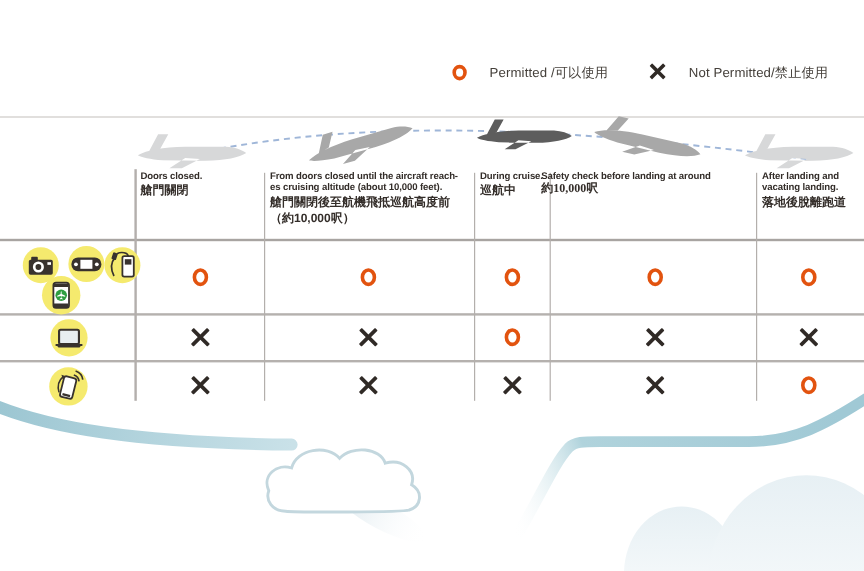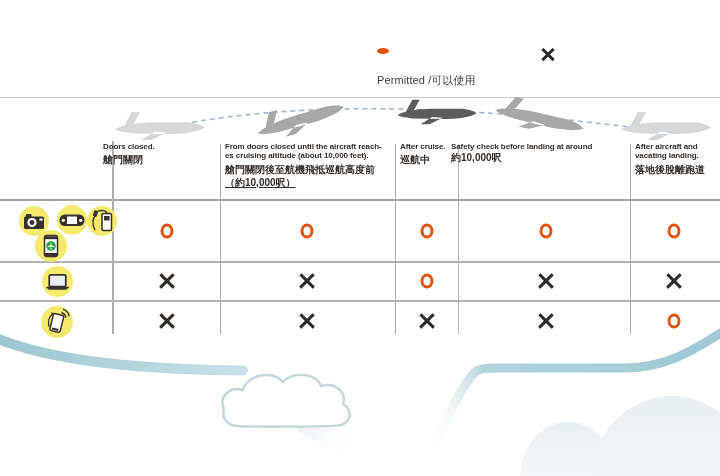--- a/index.html
+++ b/index.html
@@ -1,21 +1,21 @@
 <!DOCTYPE html>
 <html><head>
 <meta charset="utf-8">
 <style>
   html,body{margin:0;padding:0;background:#fff;}
   body{width:720px;height:476px;overflow:hidden;
        font-family:"Liberation Sans","DejaVu Sans",sans-serif;}
   #stage{position:relative;width:720px;height:476px;background:#fff;}
 
   
-  .legend-group{position:absolute;top:48px;height:24px;display:flex;gap:19px;flex-direction:column;}
+  .legend-group{position:absolute;top:48px;height:24px;display:flex;align-items:center;gap:19px;}
   .legend-label{font-size:11px;color:#45403b;letter-spacing:.1px;white-space:nowrap;}
   .ring-sm{width:6px;height:7px;border:3px solid #e2530f;border-radius:50%;}
   .x-sm{position:relative;width:14px;height:14px;}
   .x-sm::before,.x-sm::after{content:"";position:absolute;left:-1px;top:5.4px;width:16px;height:3.1px;background:#302a26;border-radius:.5px;}
   .x-sm::before{transform:rotate(45deg);} .x-sm::after{transform:rotate(-45deg);}
 
   
   .hline{position:absolute;left:0;width:720px;}
   .vline{position:absolute;background:#b3afac;}
 
@@ -40,20 +40,21 @@
 <body>
 
 <div id="stage">
 
   <div class="legend-group" style="left:377px;">
     <span class="ring-sm"></span>
     <span class="legend-label">Permitted /可以使用</span>
   </div>
   <div class="legend-group" style="left:541px;">
     <span class="x-sm"></span>
+    <span class="legend-label">Not Permitted/禁止使用</span>
   </div>
 
   <div class="hline" style="top:97px;height:1px;background:#cdcac7;"></div>
 
   <svg class="abs" style="left:0;top:95px;" width="720" height="55" viewBox="0 0 720 55">
     <defs>
       <symbol id="plane" viewBox="0 0 100 34">
         <path d="M12,17 L20,2 L29,2 L22,14.5 Z
                  M2,20.5 C10,16 24,13.5 44,13 L80,13 C88,13.5 94,15.5 98,18.5
                  C92,22.5 80,25 62,25.5 L24,25 C13,24 5,22.5 2,20.5 Z
@@ -100,40 +101,40 @@
 
   <div class="hline" style="top:199px;height:2px;background:#a8a4a1;"></div>
   <div class="hline" style="top:261px;height:2px;background:#b5b1ae;"></div>
   <div class="hline" style="top:300px;height:2px;background:#b5b1ae;"></div>
   <div class="vline" style="left:112px;top:141px;width:2px;height:193px;"></div>
   <div class="vline" style="left:220px;top:144px;width:1px;height:190px;"></div>
   <div class="vline" style="left:395px;top:144px;width:1px;height:190px;"></div>
   <div class="vline" style="left:458px;top:144px;width:1px;height:190px;"></div>
   <div class="vline" style="left:630px;top:144px;width:1px;height:190px;"></div>
 
-  <div class="hdr" style="left:103px;width:100px;">
+  <div class="hdr" style="left:117px;width:100px;">
     <div class="en">Doors closed.</div>
     <div class="zh">艙門關閉</div>
   </div>
   <div class="hdr" style="left:225px;width:168px;">
     <div class="en">From doors closed until the aircraft reach-</div>
     <div class="en">es cruising altitude (about 10,000 feet).</div>
     <div class="zh">艙門關閉後至航機飛抵巡航高度前</div>
-    <div class="zh" style="margin-top:0;text-decoration:underline;">（約10,000呎）</div>
+    <div class="zh" style="margin-top:0;">（約10,000呎）</div>
   </div>
   <div class="hdr" style="left:400px;width:56px;">
-    <div class="en">After cruise.</div>
+    <div class="en">During cruise.</div>
     <div class="zh">巡航中</div>
   </div>
   <div class="hdr" style="left:451px;width:164px;">
     <div class="en">Safety check before landing at around</div>
-    <div class="zh" style="margin-top:0;">約10,000呎</div>
+    <div class="zh" style="margin-top:0;font-family:Liberation Serif, serif;">約10,000呎</div>
   </div>
   <div class="hdr" style="left:635px;width:84px;">
-    <div class="en">After aircraft and</div>
+    <div class="en">After landing and</div>
     <div class="en">vacating landing.</div>
     <div class="zh">落地後脫離跑道</div>
   </div>
 
   <div class="circle" style="left:19px;top:206px;width:30px;height:30px;">
     <svg width="30" height="30" viewBox="0 0 30 30">
       <rect x="5" y="10.5" width="20" height="12.5" rx="1.5" fill="#38322e"></rect>
       <rect x="7" y="8" width="5.5" height="3.5" rx="0.8" fill="#38322e"></rect>
       <circle cx="13" cy="16.5" r="4.6" fill="#fff"></circle>
         <circle cx="13" cy="16.5" r="2.4" fill="#38322e"></circle>

